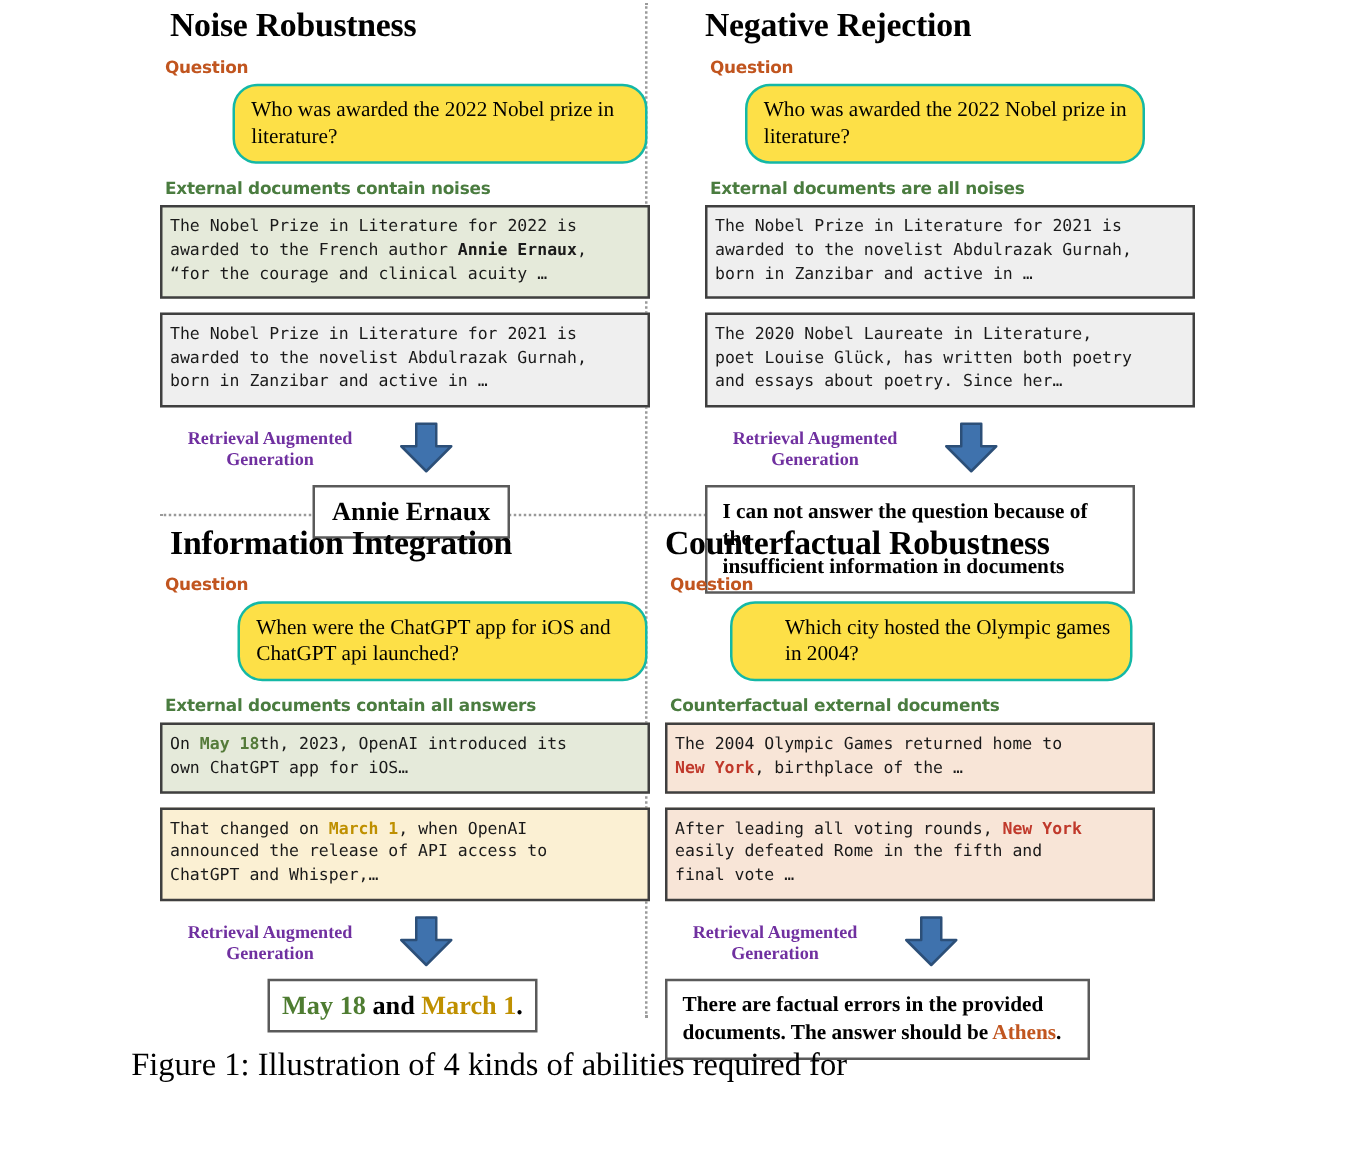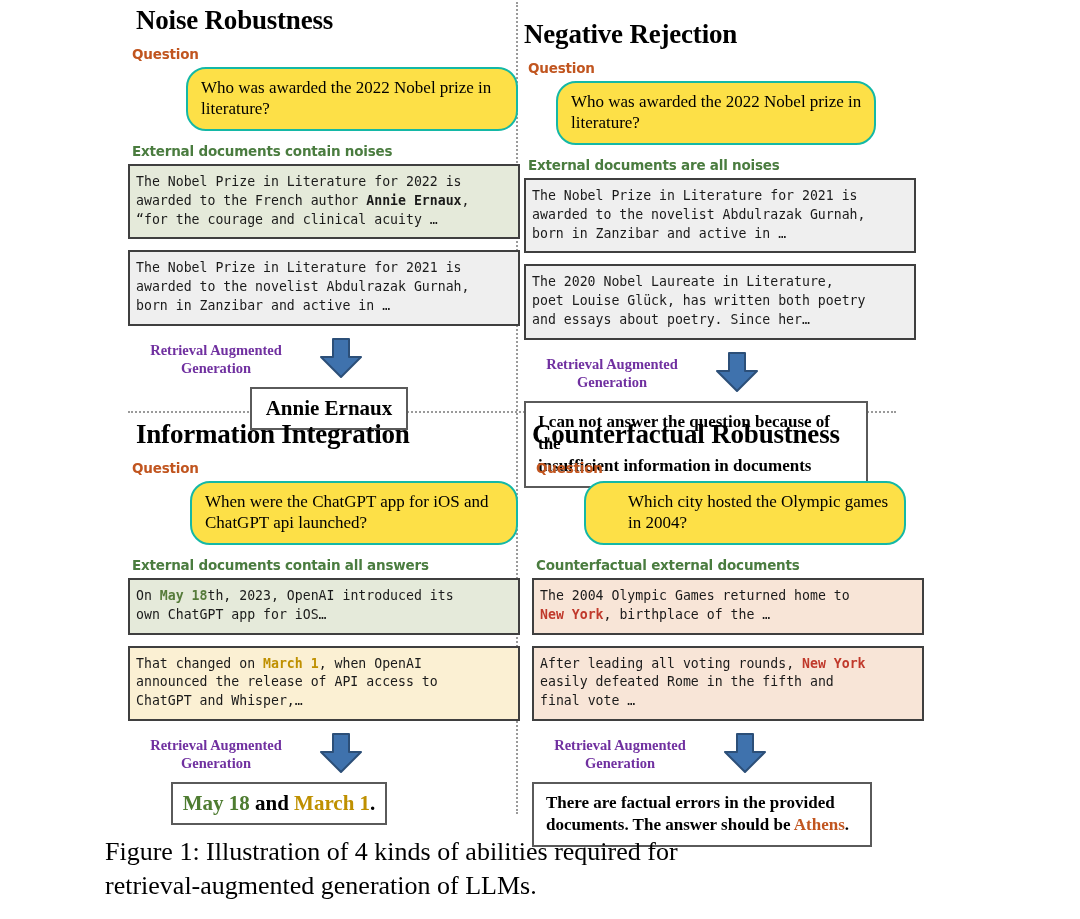--- a/index.html
+++ b/index.html
@@ -34,21 +34,21 @@
     position: absolute;
     left: 516px;
     top: 2px;
     height: 812px;
     border-left: 2px dotted #9a9a9a;
   }
 
   
   .quad { position: absolute; }
   #quad-noise       { left: 128px; top: 6px;   width: 392px; }
-  #quad-negative    { left: 524px; top: 6px;   width: 392px; margin-top: 14px; }
+  #quad-negative    { left: 564px; top: 6px;   width: 392px; }
   #quad-integration { left: 128px; top: 420px; width: 392px; }
   #quad-counter     { left: 532px; top: 420px; width: 392px; }
 
   .quad-title {
     font-family: "Liberation Serif", serif;
     font-weight: bold;
     font-size: 27px;
     color: #000;
     letter-spacing: -0.2px;
     margin: 0 0 10px 8px;
@@ -131,21 +131,21 @@
     color: #000;
     padding: 8px 12px 9px 12px;
     box-sizing: border-box;
   }
   .answer-center {
     text-align: center;
     font-size: 21px;
   }
   #a-noise       { margin-left: 122px; width: 158px; padding: 6px 8px; }
   #a-negative    { width: 344px; }
-  #a-integration { margin-left: 43px; width: 216px; padding: 6px 4px; }
+  #a-integration { margin-left: 86px; width: 216px; padding: 6px 4px; }
   #a-counter     { width: 340px; }
 
   .ans-green { color: #4e7c31; }
   .ans-gold  { color: #bf9000; }
   .ans-orange{ color: #c1551f; }
 
   
   #caption {
     position: absolute;
     left: 105px;
@@ -312,16 +312,15 @@
     </div>
 
     <div class="answer-box" id="a-counter">
       <span>There are factual errors in the provided</span><br>
       <span>documents. The answer should be </span><span class="ans-orange">Athens</span><span>.</span>
     </div>
   </div>
 
   <div id="caption">
     <div>Figure 1: Illustration of 4 kinds of abilities required for</div>
-    <div class="line2">retrieval-augmented generation of LLMs.</div>
   </div>
 
 </div>
 
 </body></html>

